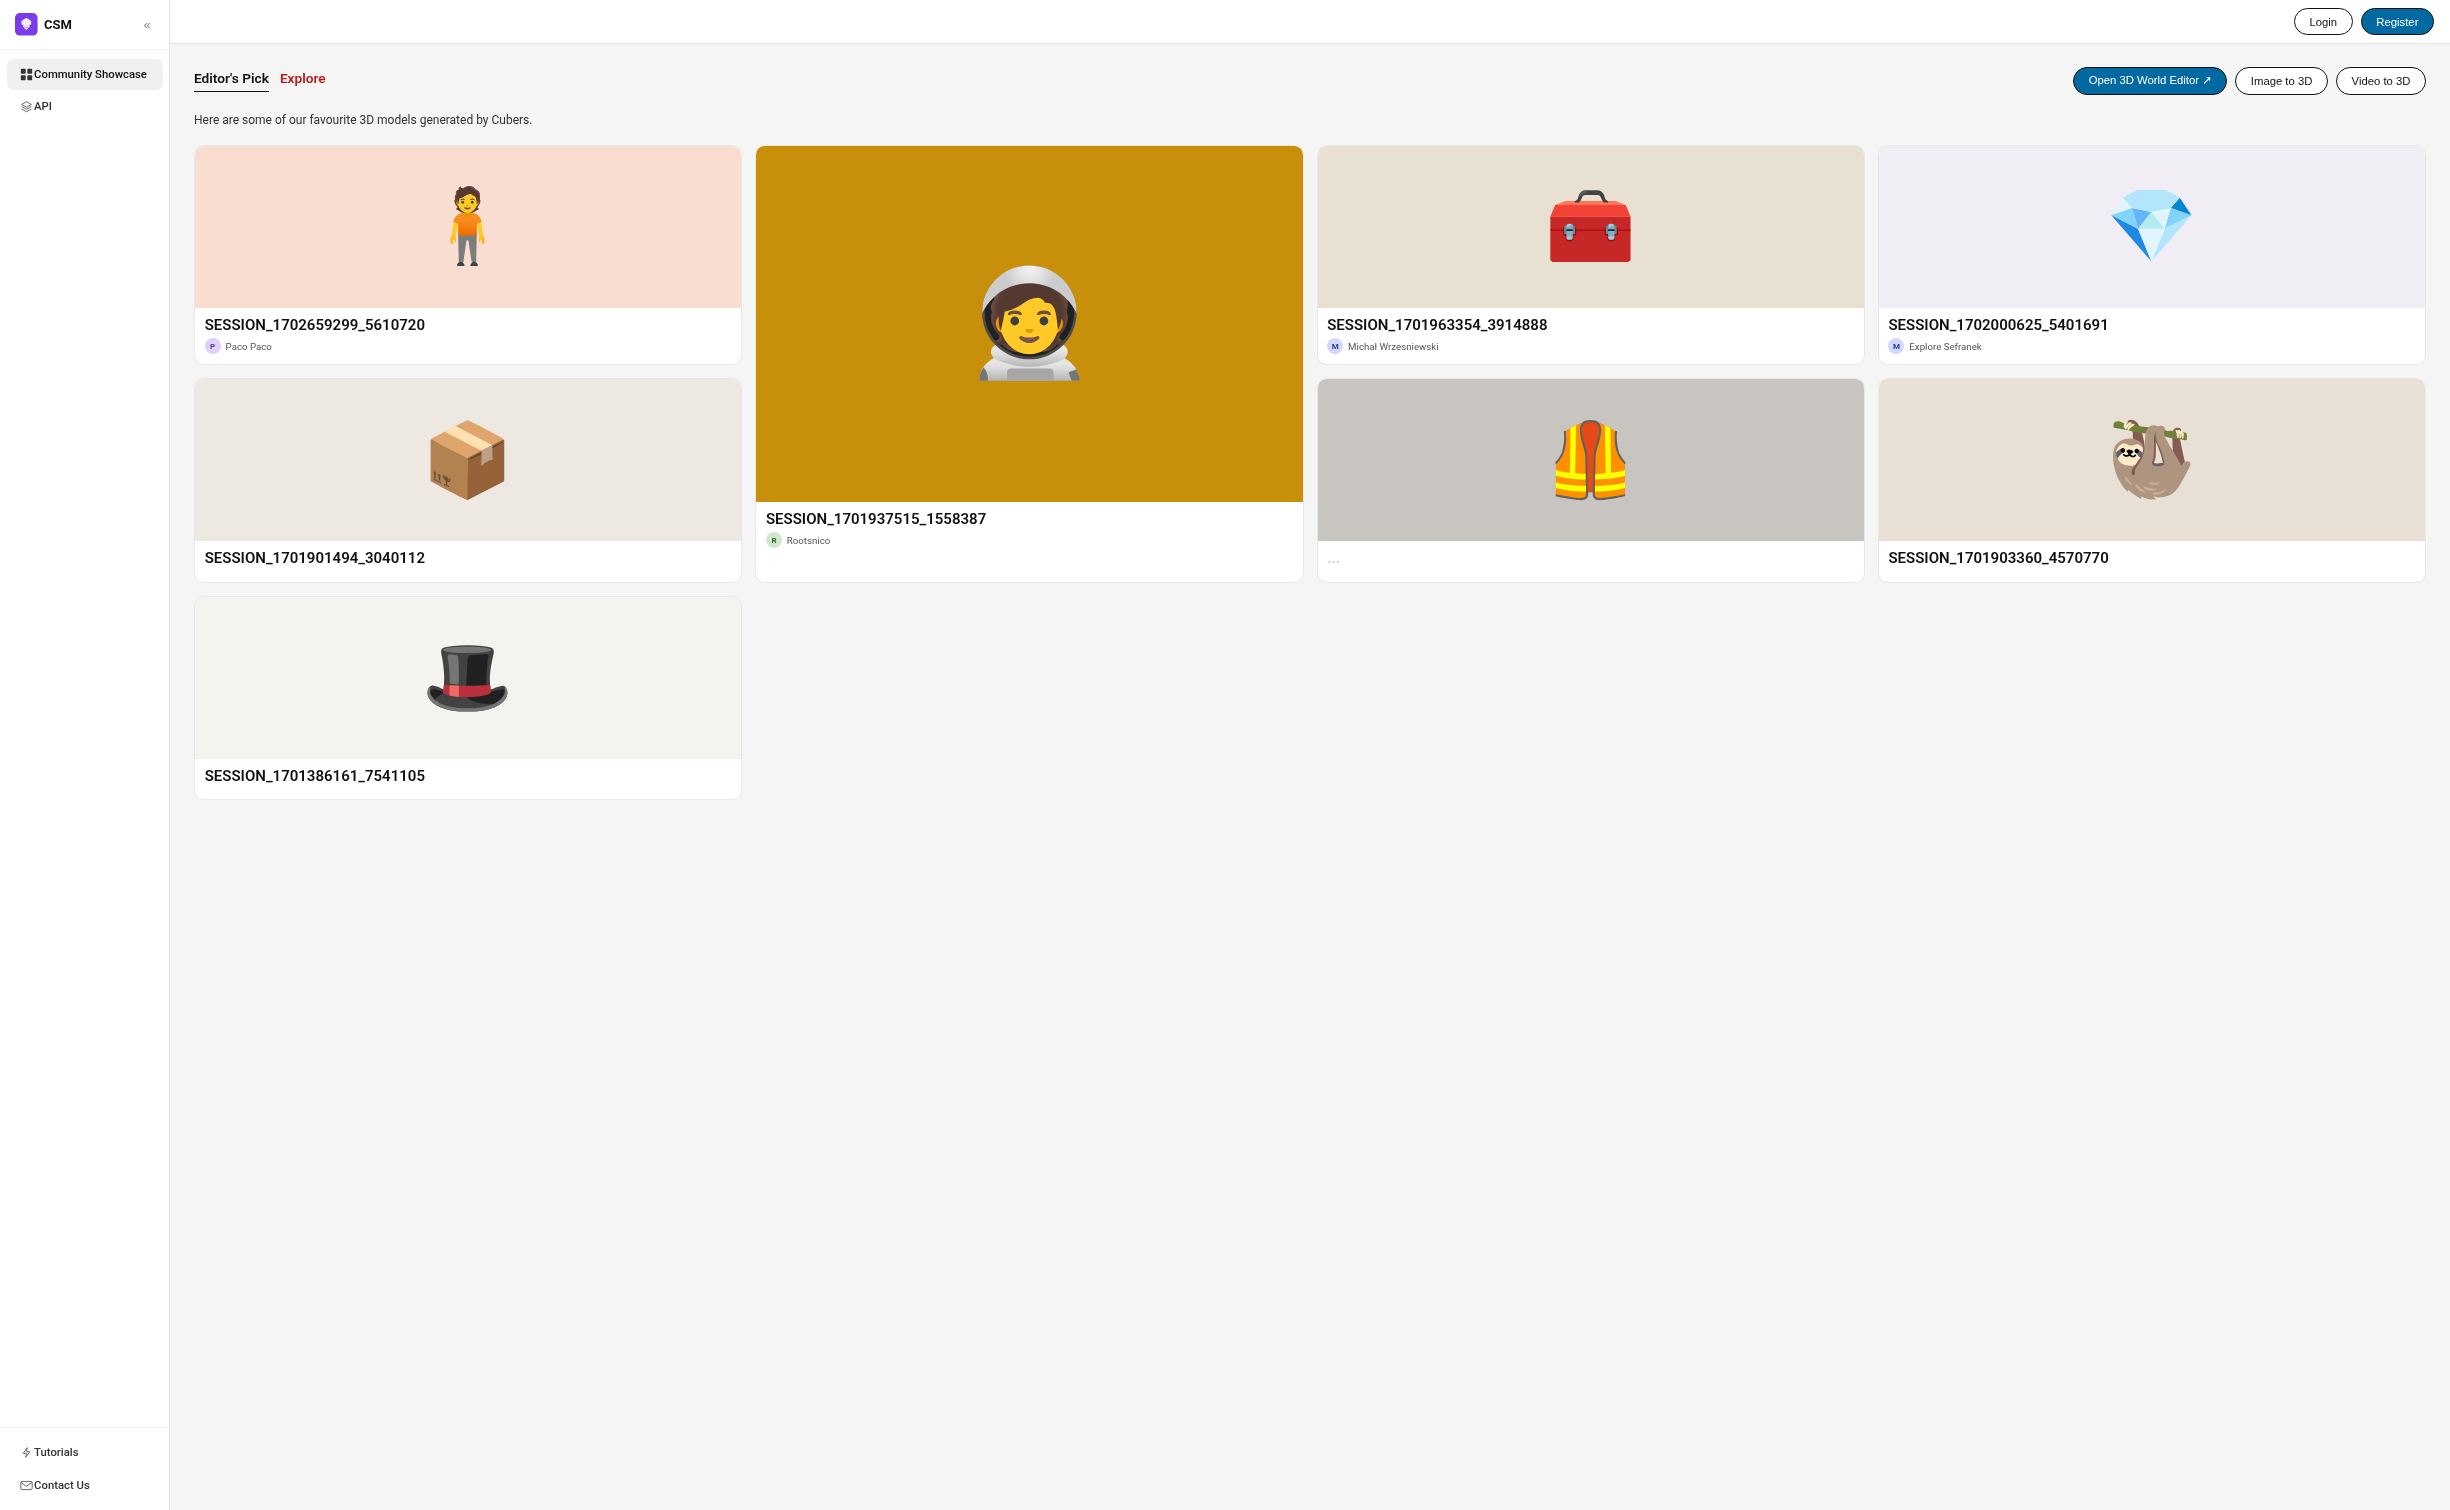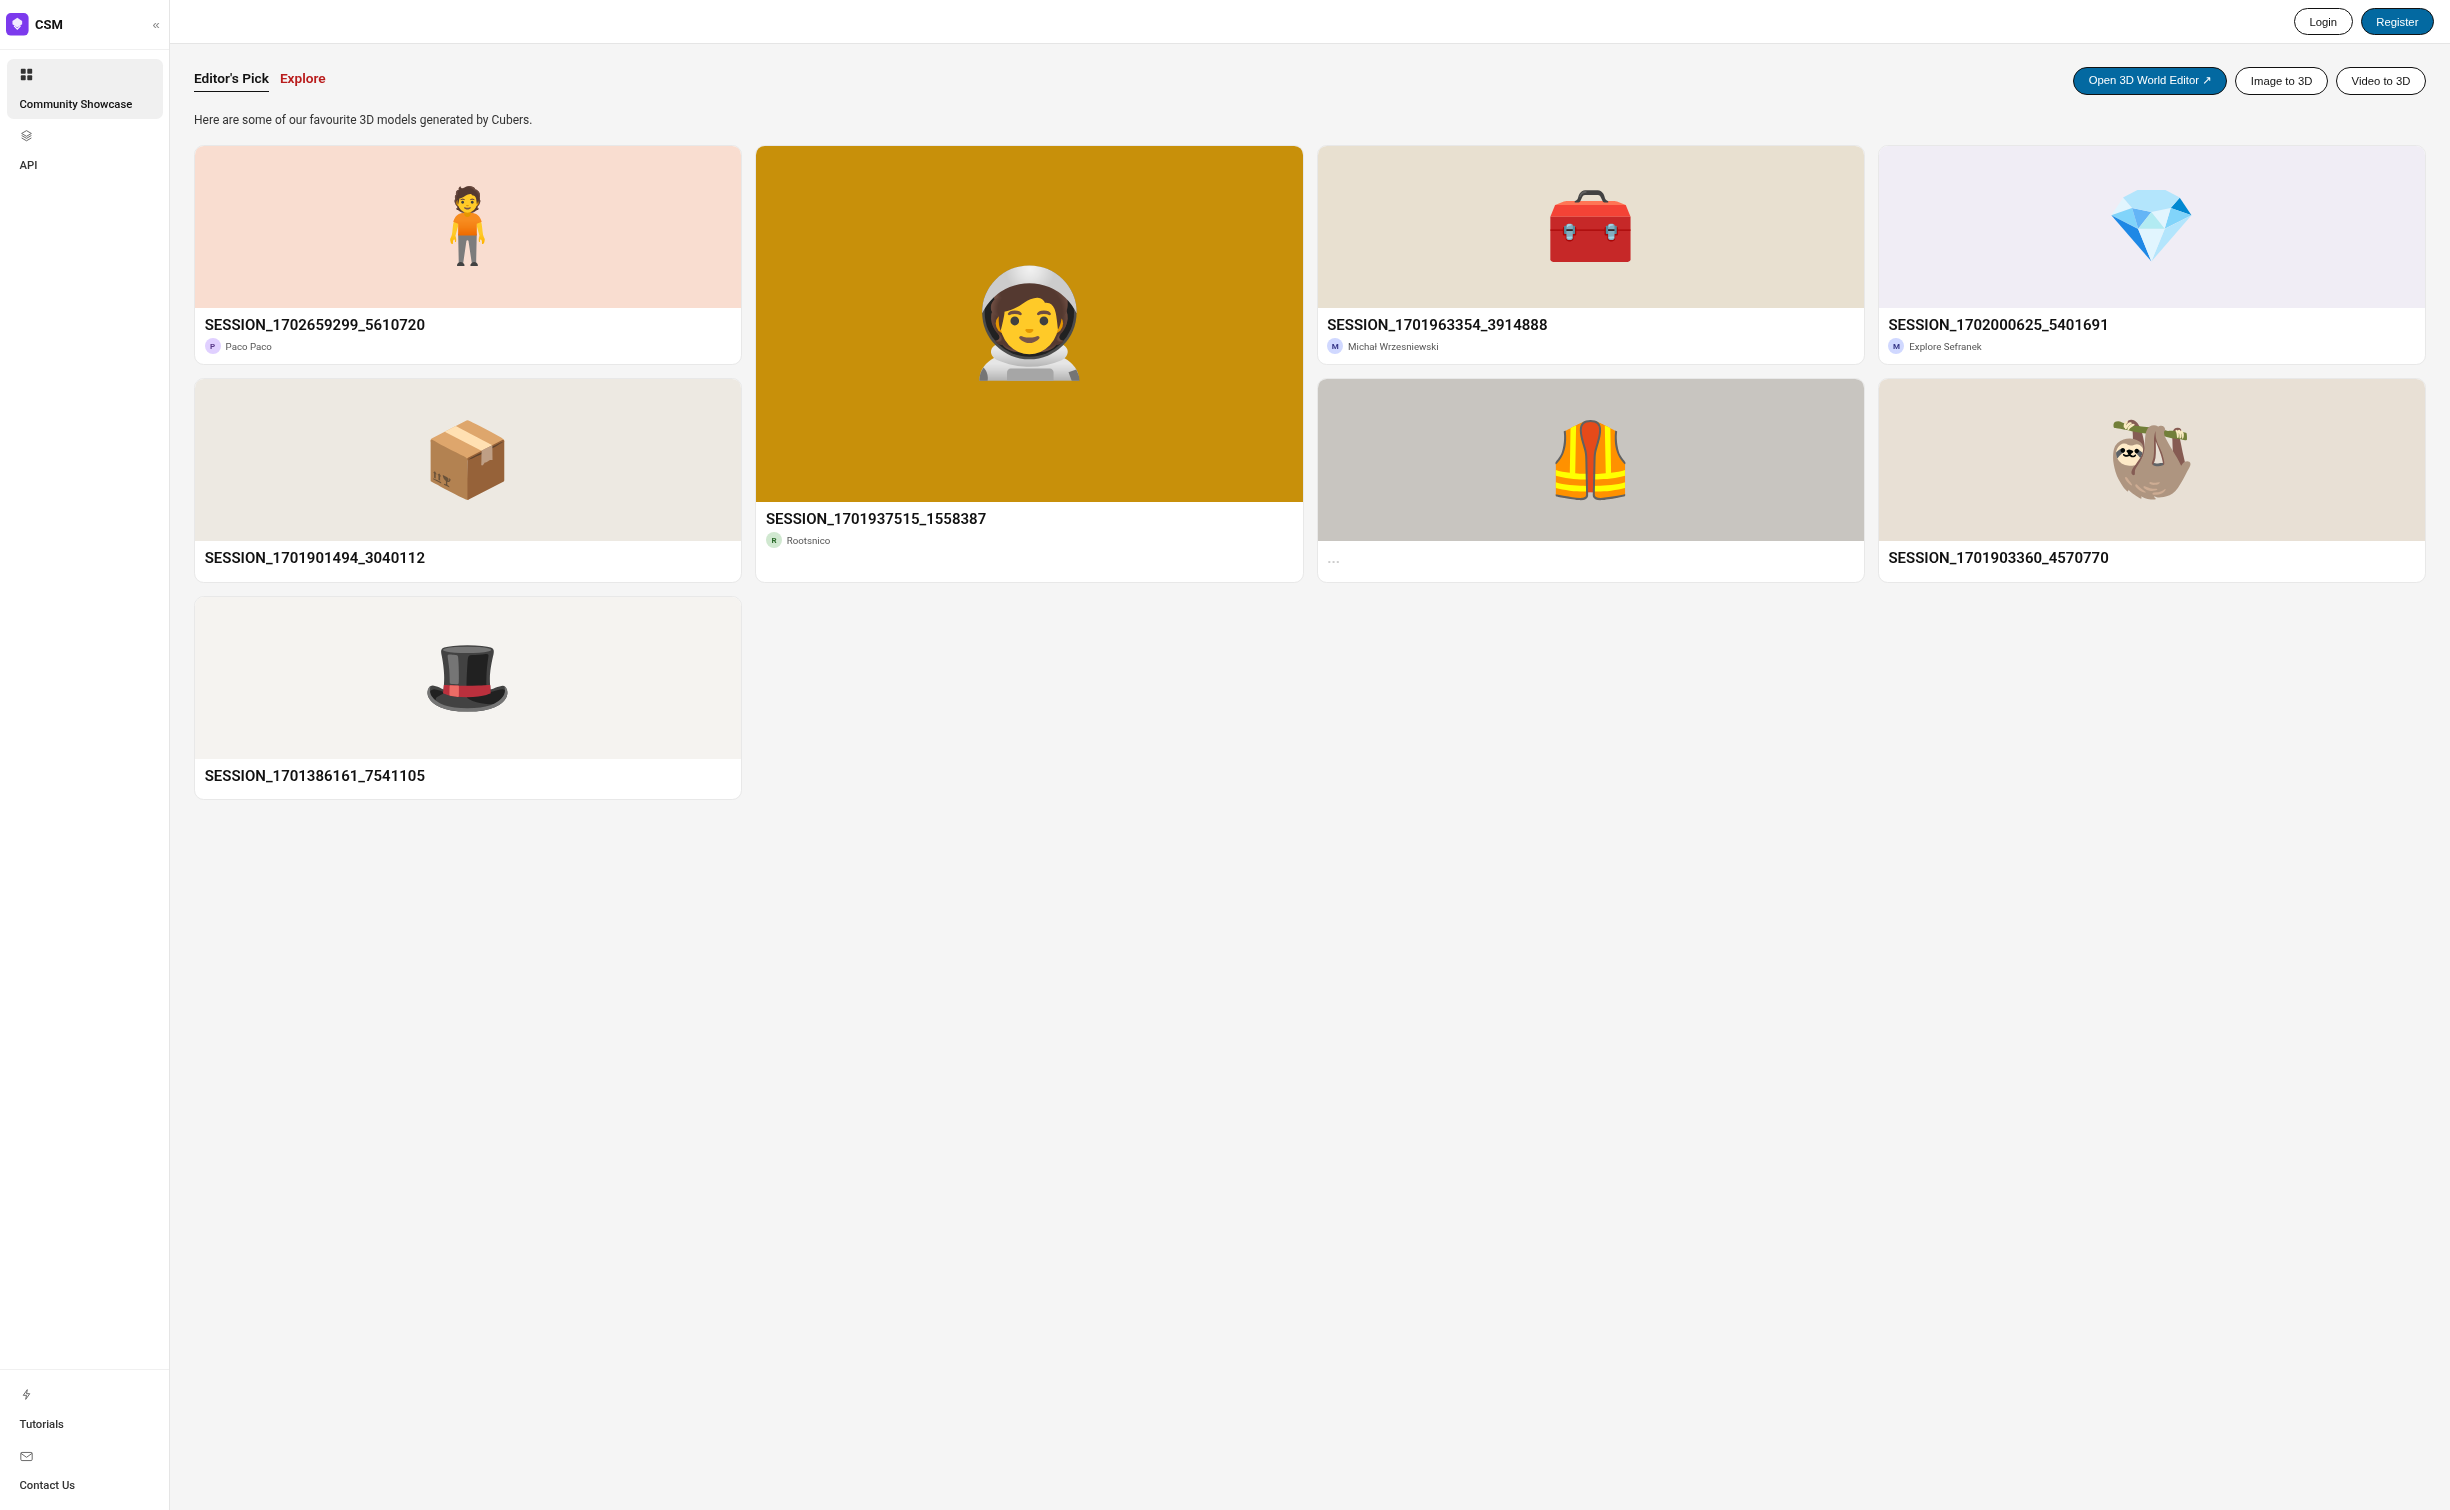--- a/index.html
+++ b/index.html
@@ -12,21 +12,21 @@
       background: #fff;
       border-right: 0.8px solid #e5e5e5;
       display: flex;
       flex-direction: column;
       height: 100vh;
     }
     #sidebar-header {
       display: flex;
       align-items: center;
       justify-content: space-between;
-      padding: 13px 6px;
+      padding: 13px 15px;
       border-bottom: 0.8px solid #f0f0f0;
     }
     #logo-area {
       display: flex;
       align-items: center;
       gap: 6.5px;
     }
     #logo-icon {
       width: 22.6px;
       height: 22.6px;
@@ -43,30 +43,29 @@
       color: #888;
       font-size: 13px;
       padding: 3.2px;
     }
     #nav-items {
       flex: 1;
       padding: 8px 0;
     }
     .nav-item {
       display: flex;
-      align-items: flex-start;
-      gap: 16px;
+      align-items: center;
+      gap: 0;
       padding: 8px 13px;
       cursor: pointer;
       border-radius: 6.5px;
       margin: 1.6px 6.5px;
       font-size: 11.3px;
       color: #333;
       font-weight: 500;
-      flex-direction: column;
     }
     .nav-item.active {
       background: #f0f0f0;
       color: #111;
     }
     .nav-icon {
       width: 14.6px;
       height: 14.6px;
       display: flex;
       align-items: center;

